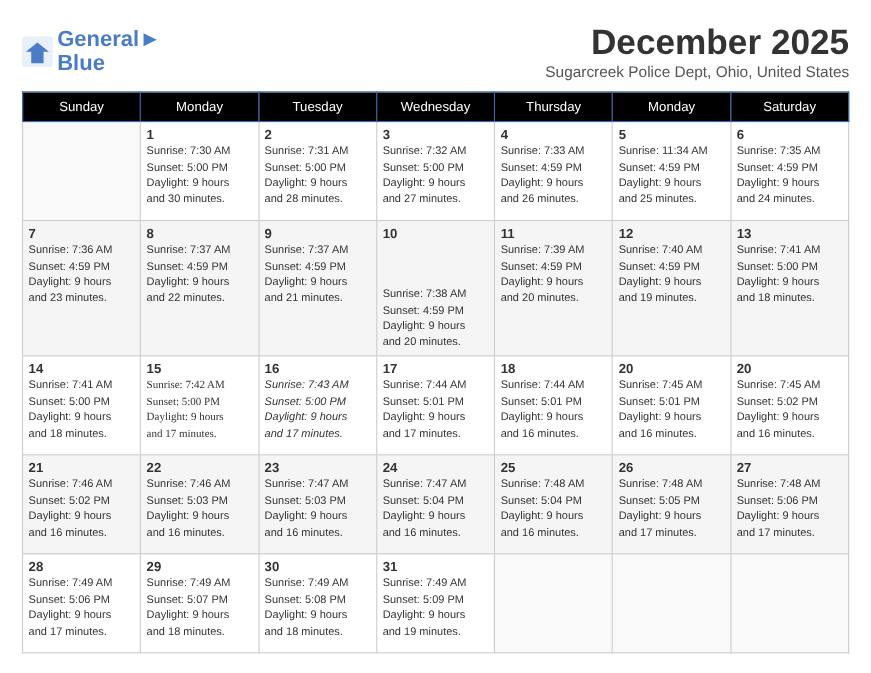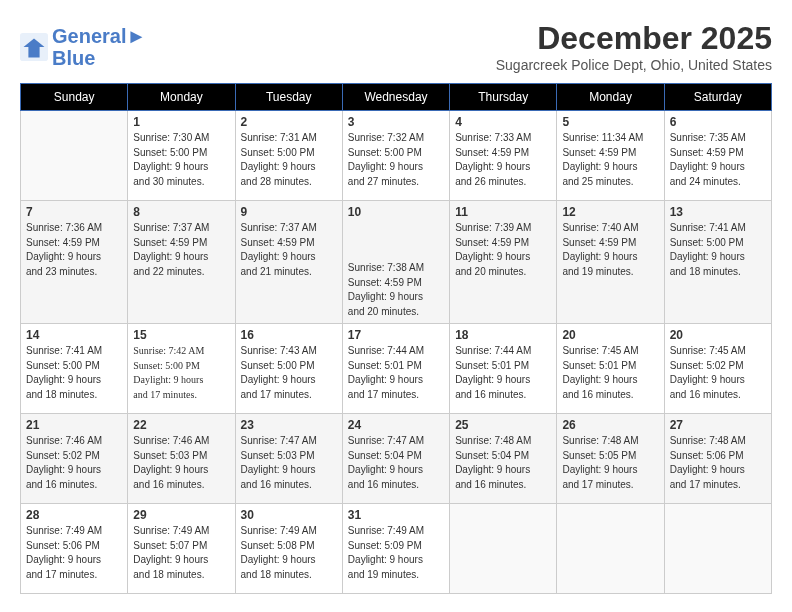--- a/index.html
+++ b/index.html
@@ -221,21 +221,21 @@
         </td>
         <td>
           <div class="day-num">15</div>
           <div class="day-info" style="white-space: pre-line; font-family: Liberation Serif, serif;">Sunrise: 7:42 AM
 Sunset: 5:00 PM
 Daylight: 9 hours
 and 17 minutes.</div>
         </td>
         <td>
           <div class="day-num">16</div>
-          <div class="day-info" style="white-space: pre-line;">Sunrise: 7:43 AM
+          <div class="day-info" style="white-space: pre-line; font-style: italic;">Sunrise: 7:43 AM
 Sunset: 5:00 PM
 Daylight: 9 hours
 and 17 minutes.</div>
         </td>
         <td>
           <div class="day-num">17</div>
           <div class="day-info" style="white-space: pre-line;">Sunrise: 7:44 AM
 Sunset: 5:01 PM
 Daylight: 9 hours
 and 17 minutes.</div>

